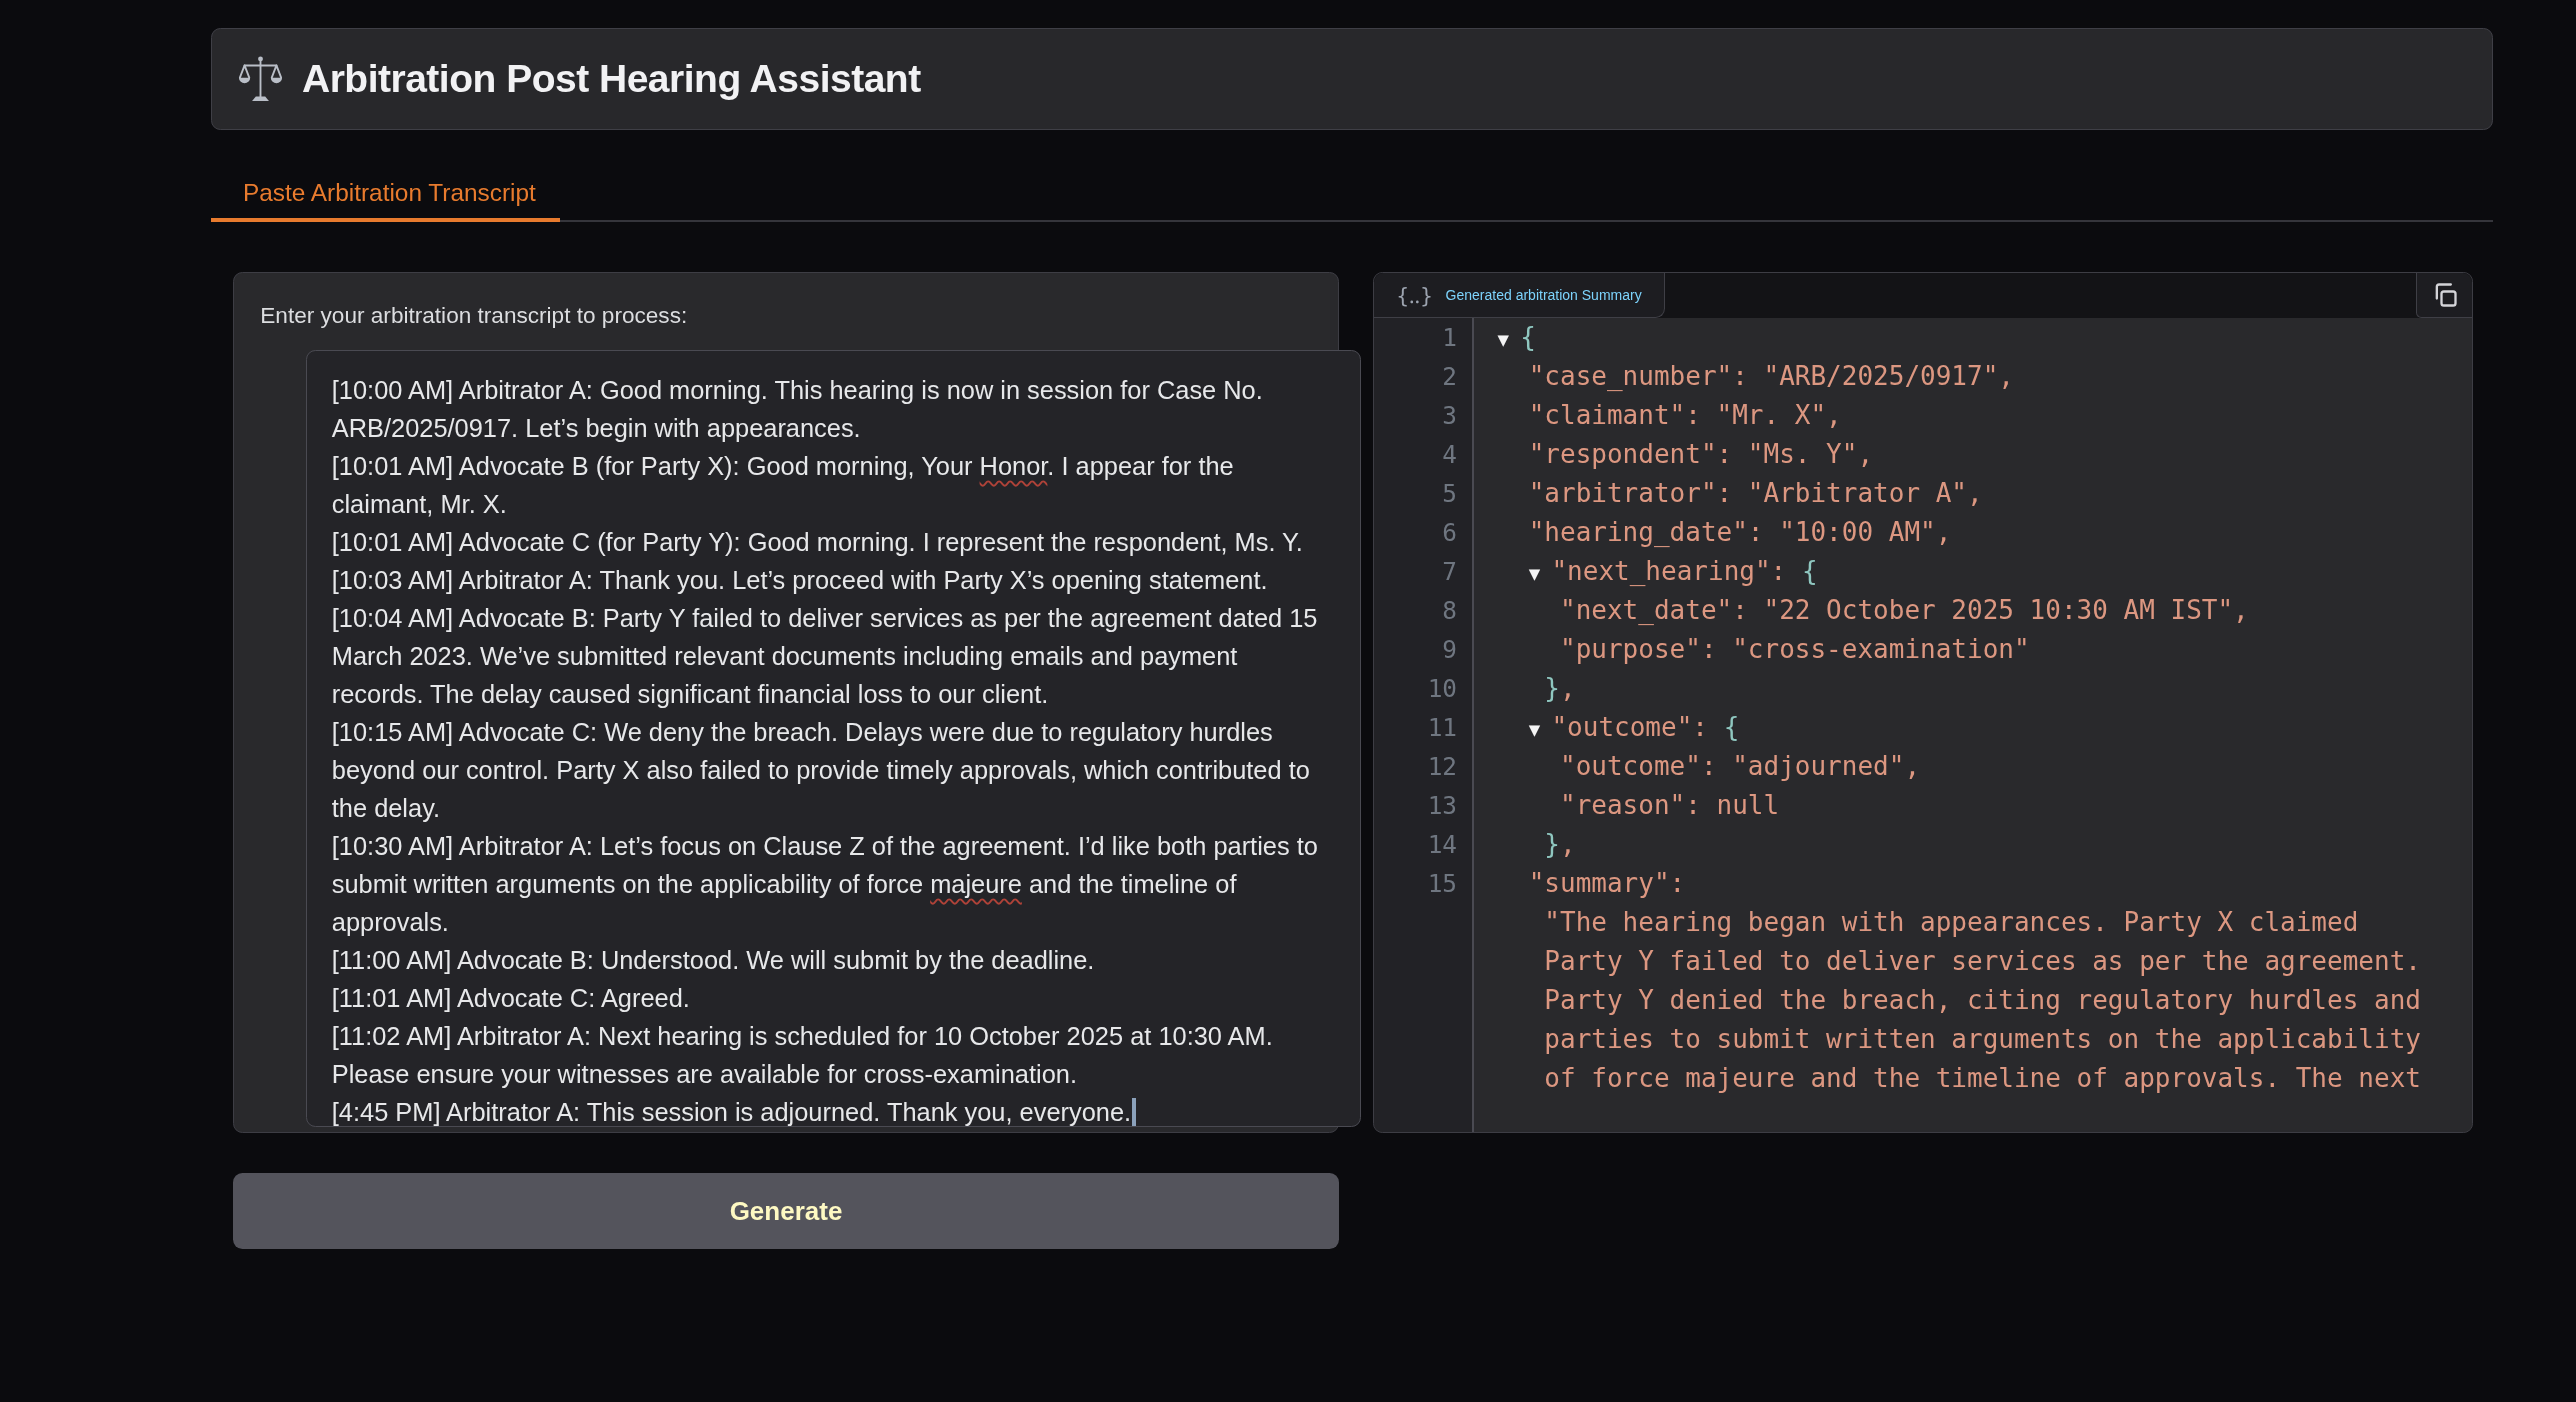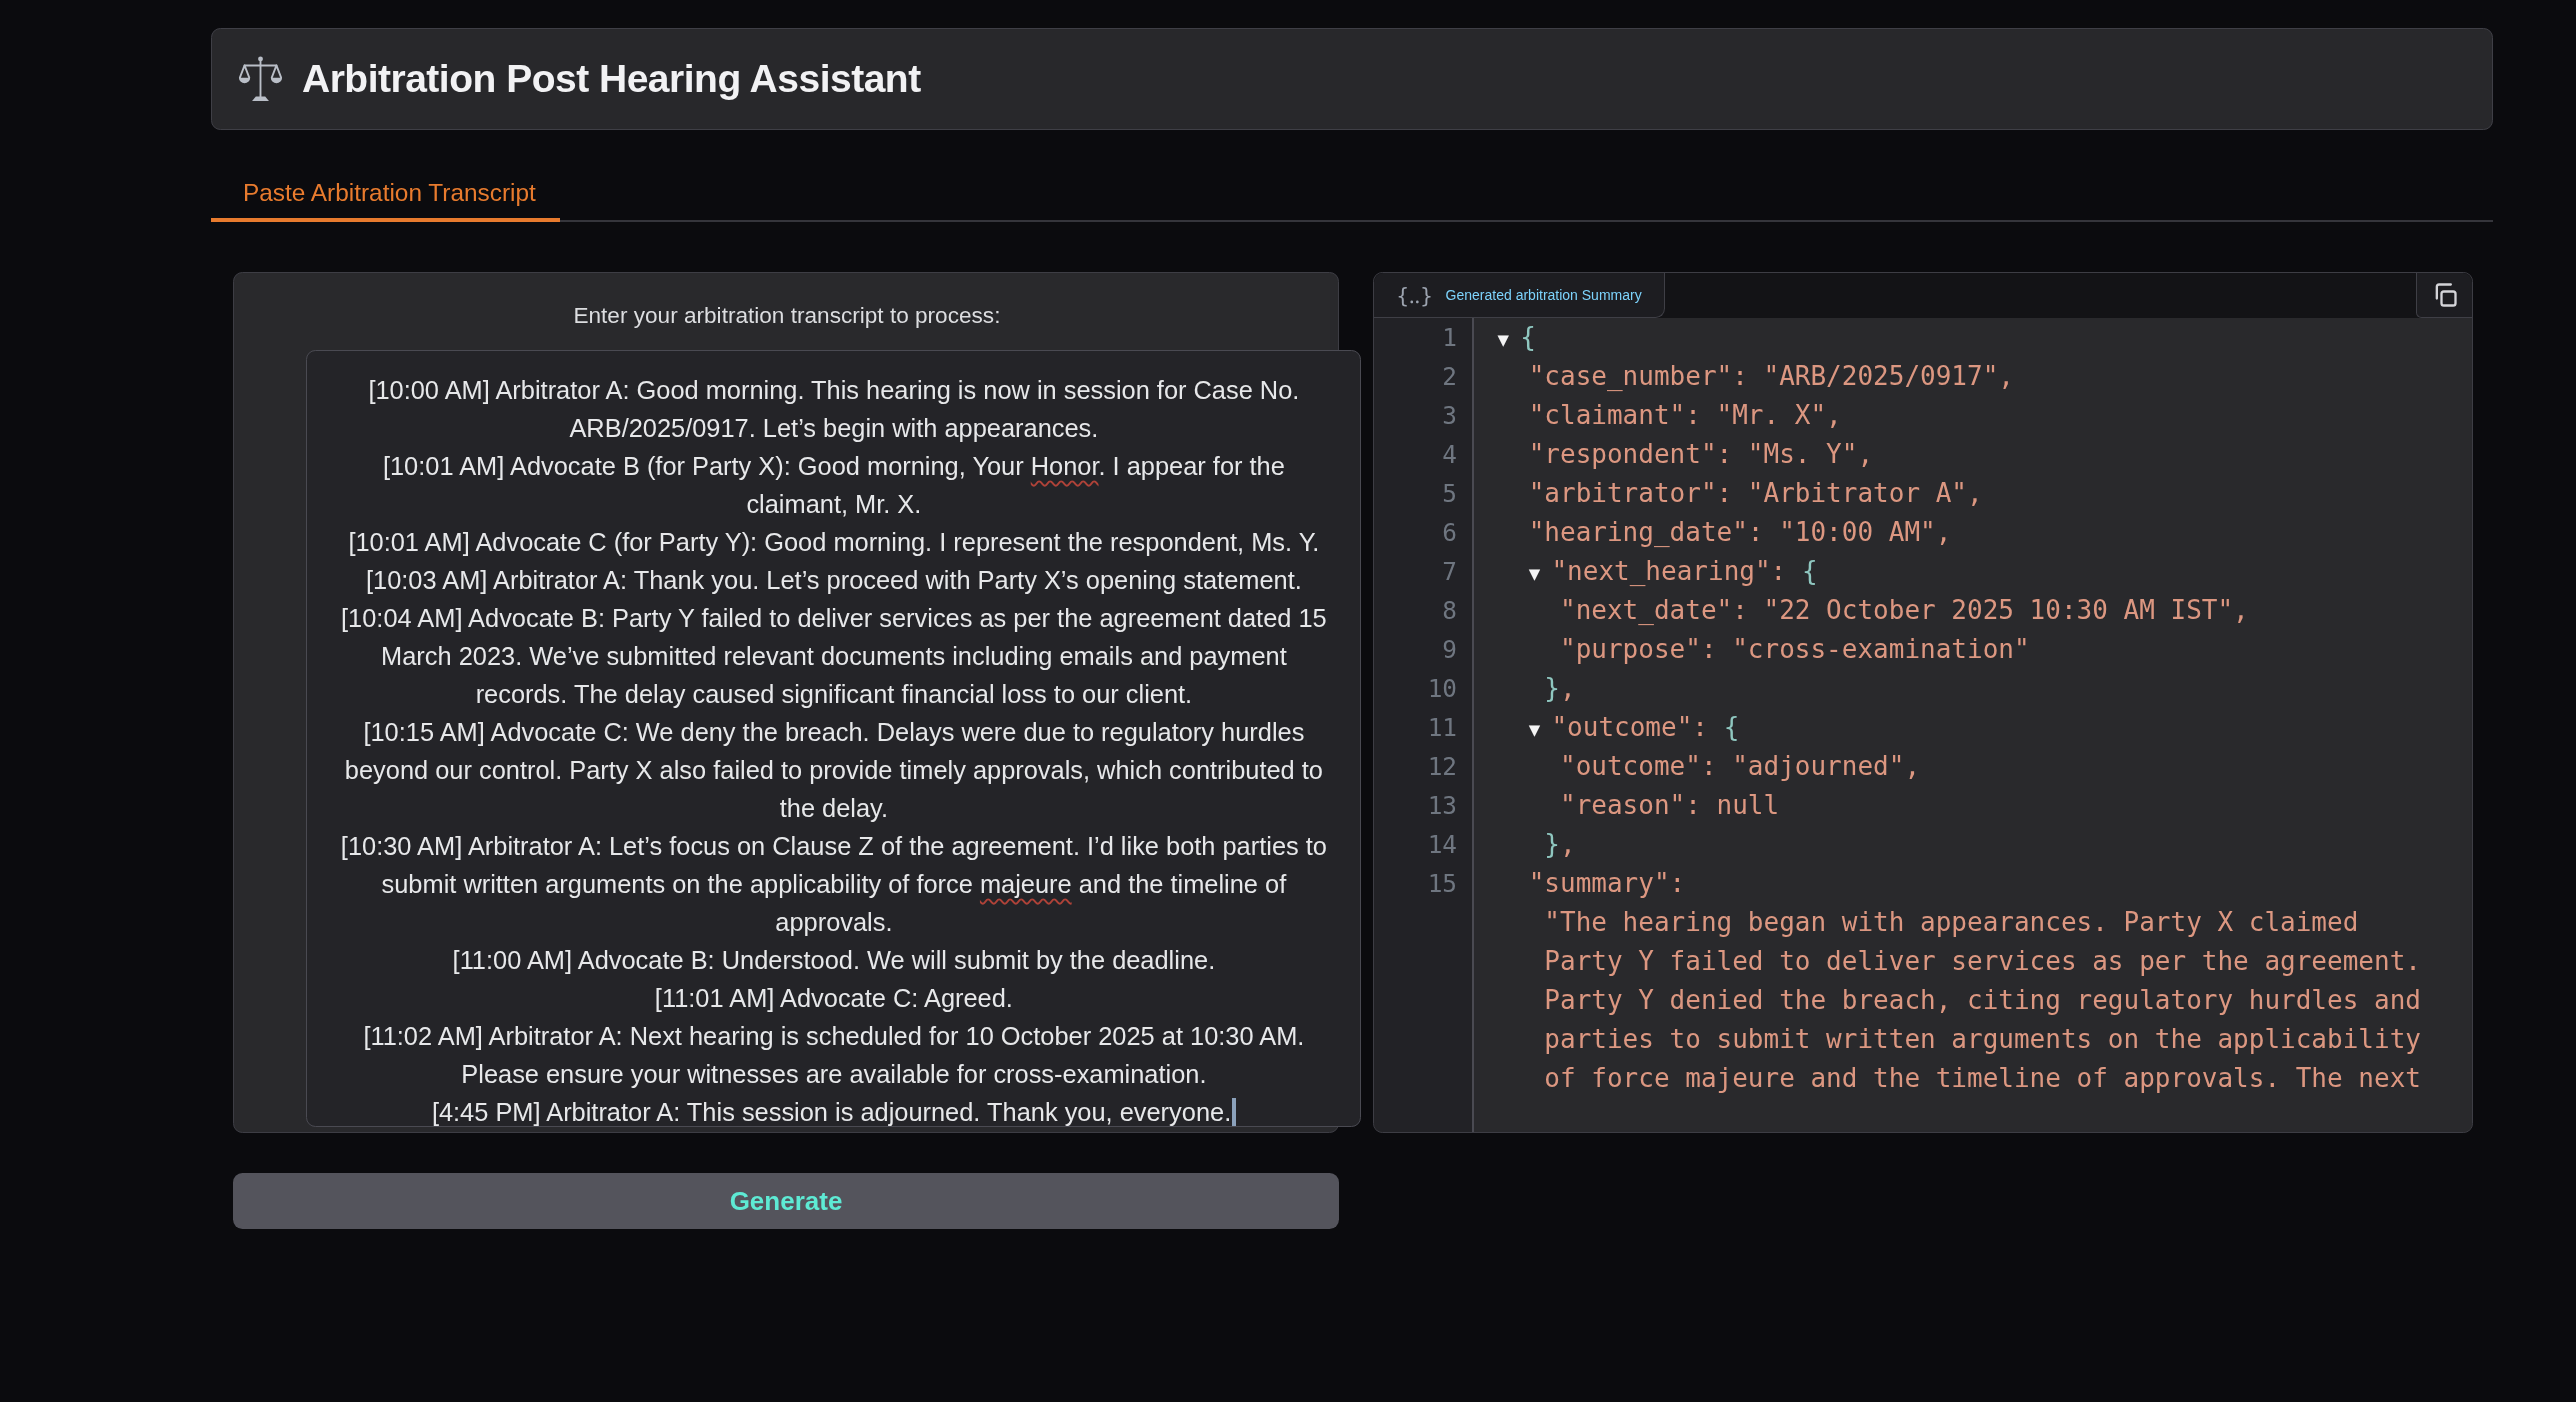--- a/index.html
+++ b/index.html
@@ -16,32 +16,32 @@
   
   .tabbar{position:absolute;left:211px;top:167px;width:2282px;height:55px;box-sizing:border-box;
           border-bottom:2.8px solid #35353b;}
   .tab{position:absolute;left:0;top:0;height:55px;display:flex;align-items:center;
        padding:0 24.4px 0 32px;box-sizing:border-box;font-size:24.4px;color:#e87b2e;
        border-bottom:4.7px solid #e87b2e;cursor:pointer;}
 
   
   .panel{position:absolute;background:#29292c;border:0.9px solid #3d3d44;border-radius:9.4px;
          box-sizing:border-box;}
-  .left{left:233px;top:272px;width:1106px;height:861px;padding:24.4px;text-align:center;}
+  .left{left:233px;top:272px;width:1106px;height:861px;padding:24.4px;}
   .field-label{font-size:22.6px;color:#dcdde0;margin:5.6px 0 20.7px 1.9px;}
   .textarea{position:relative;width:1055px;height:777px;background:#242428;
             border:1.9px solid #4a4a52;border-radius:9.4px;box-sizing:border-box;
             padding:20.7px 24.4px;font-size:25.4px;line-height:38px;color:#e7e8ea;
             white-space:pre-wrap;overflow:hidden;cursor:text;margin-left:48px;}
   .sq{text-decoration:underline;text-decoration-style:wavy;text-decoration-color:#b04238;
       text-decoration-thickness:1.9px;text-underline-offset:4.7px;}
   .caret{display:inline-block;width:3.8px;height:28px;background:#8ba1bb;vertical-align:-4.7px;margin-left:0.9px;}
 
-  .genbtn{position:absolute;left:233px;top:1173px;width:1106px;height:56px;background:#54545c;
-          border:none;border-radius:9.4px;color:#5eead4;font-size:26px;font-weight:bold;
+  .genbtn{position:absolute;left:233px;top:1173px;width:1106px;height:76px;background:#54545c;
+          border:none;border-radius:9.4px;color:#fef9c3;font-size:26px;font-weight:bold;
           font-family:"Liberation Sans",sans-serif;cursor:pointer;}
 
   
   .right{left:1373px;top:272px;width:1100px;height:861px;display:flex;flex-direction:column;
          overflow:hidden;padding:0;}
   .topbar{flex:0 0 auto;height:45px;background:#131316;display:flex;align-items:stretch;
           justify-content:space-between;}
   .badge{display:flex;align-items:center;gap:13px;padding:0 22.6px;background:#1d1d21;
          border-right:0.9px solid #3f3f46;border-bottom:0.9px solid #3f3f46;
          border-radius:9.4px 0 9.4px 0;}

